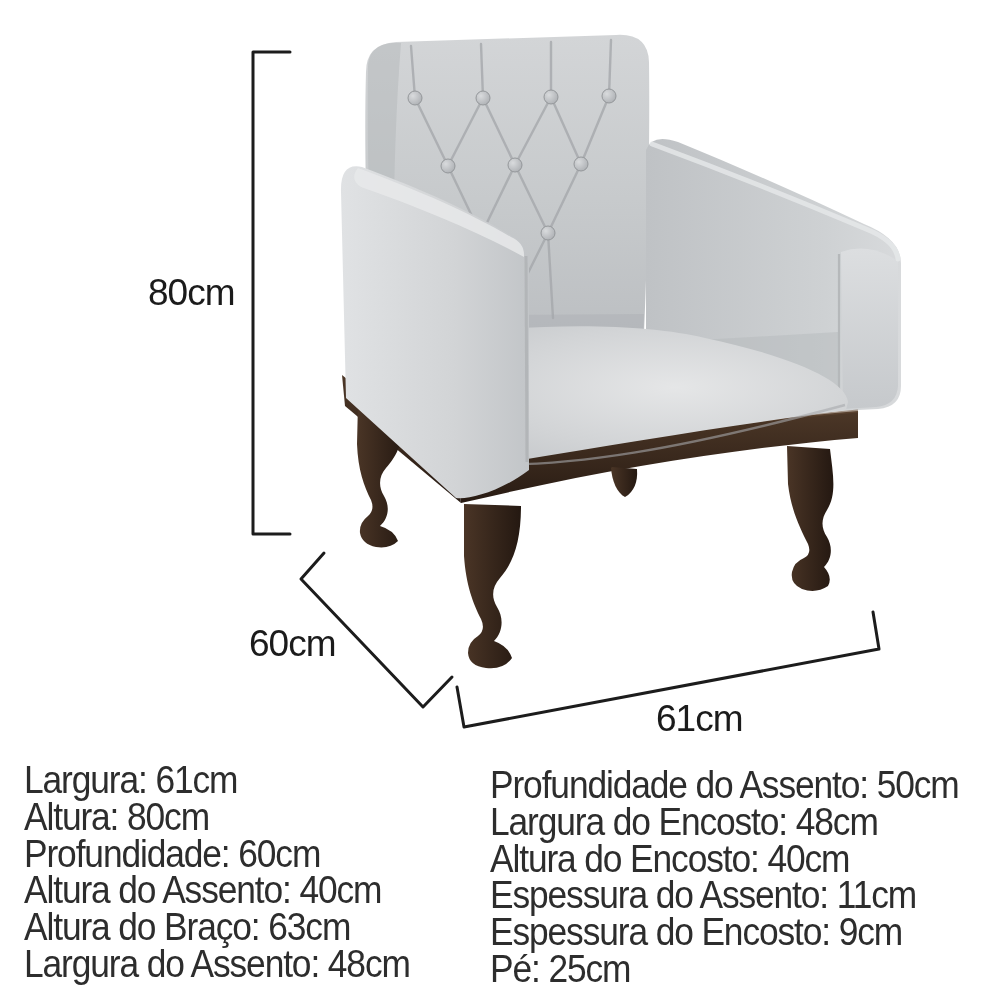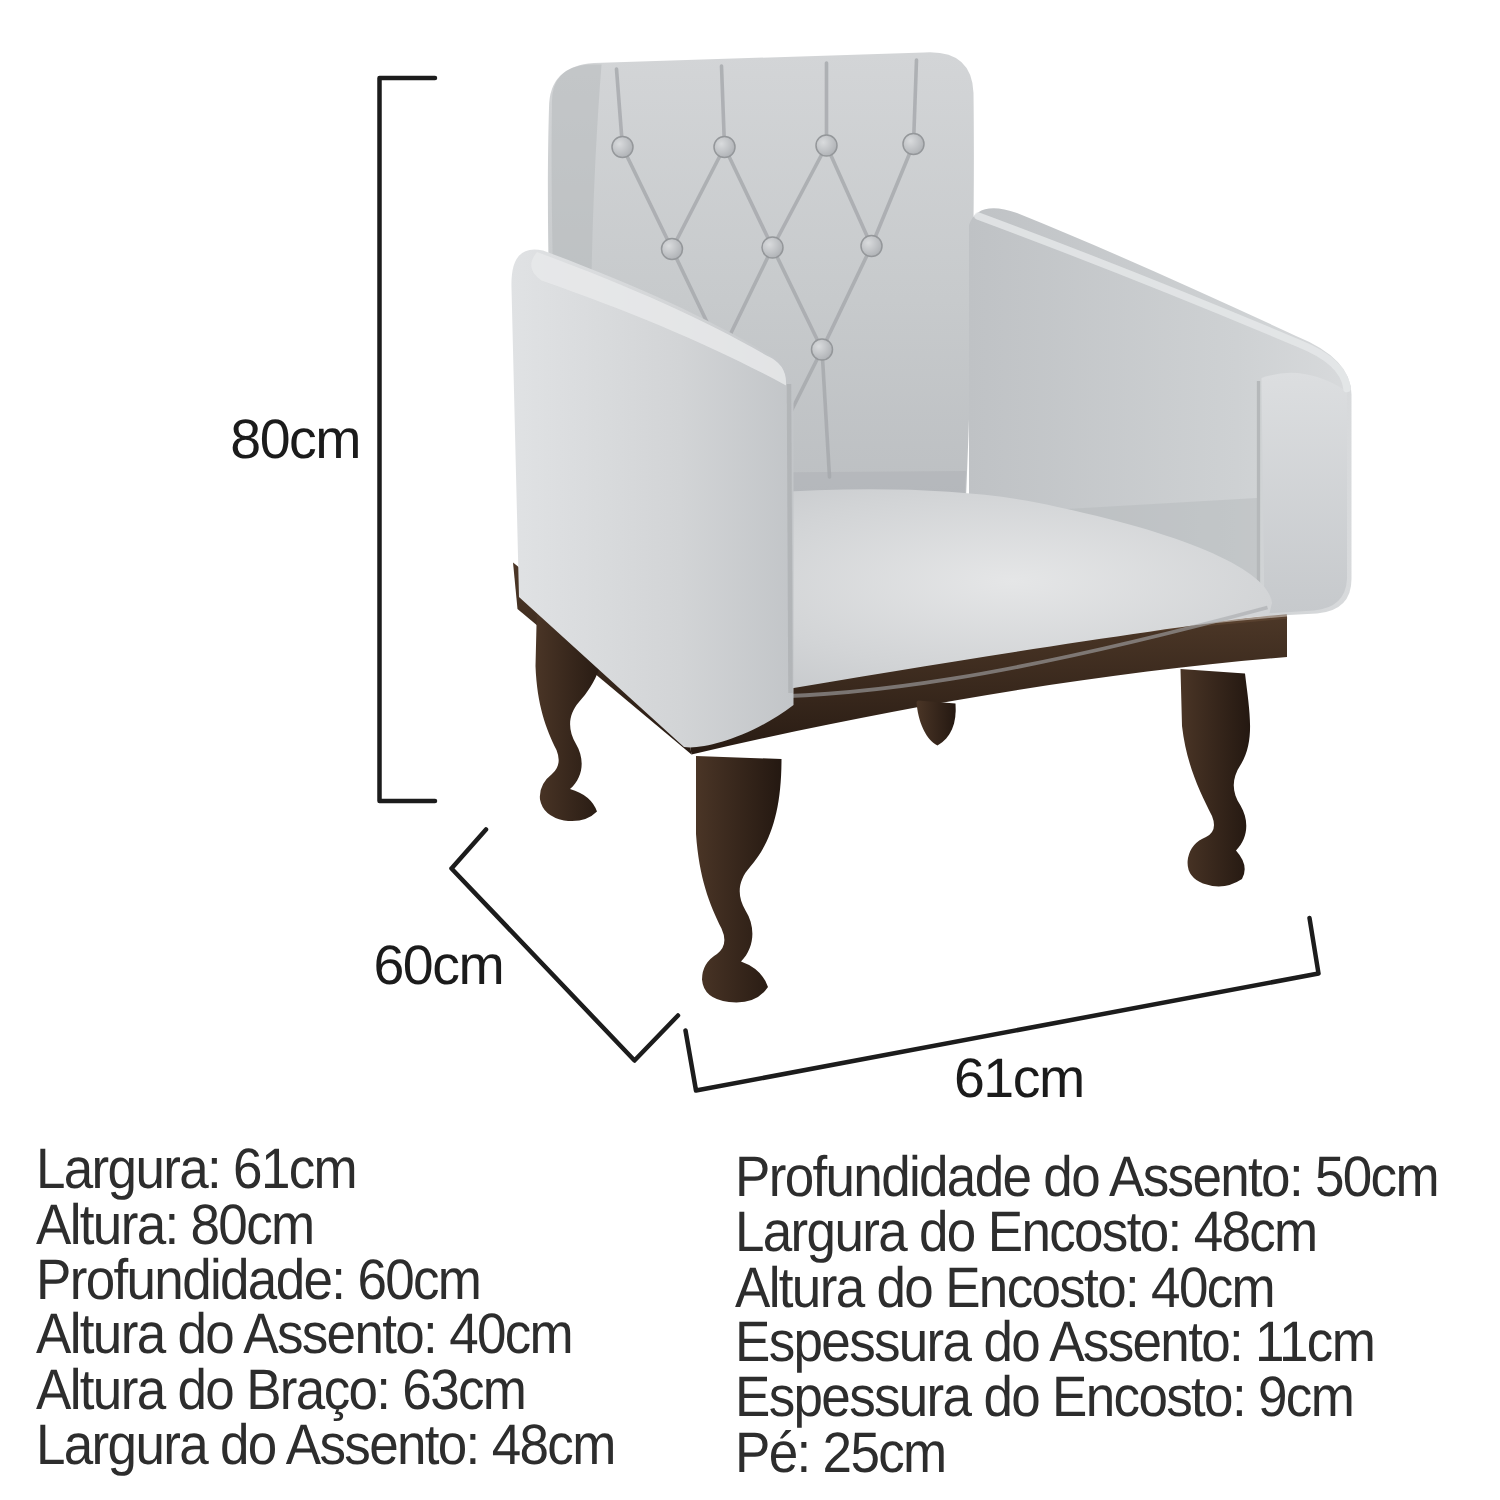--- a/index.html
+++ b/index.html
@@ -7,23 +7,23 @@
     width:1000px;height:1000px;position:relative;overflow:hidden;
     background:#ffffff;
     font-family:"Liberation Sans","DejaVu Sans",sans-serif;
   }
   .stage{position:absolute;inset:0;}
   svg.diagram{position:absolute;left:0;top:0;}
   .dim-label{
     position:absolute;color:#1b1b1b;font-size:37px;font-weight:400;
     letter-spacing:-1px;white-space:nowrap;line-height:1;
   }
-  #dim-80{left:148px;top:274px;width:92px;text-align:right;}
+  #dim-80{left:148px;top:274px;width:92px;text-align:left;}
   #dim-60{left:249px;top:625px;}
-  #dim-61{left:636px;top:700px;}
+  #dim-61{left:656px;top:700px;}
   .specs{
     position:absolute;color:#2d2d2d;font-size:38px;letter-spacing:-1.2px;
     line-height:36.8px;white-space:nowrap;
     transform:scaleX(.93);transform-origin:left top;
   }
   #specs-left{left:24px;top:762px;}
   #specs-right{left:490px;top:767px;}
   .spec-line{height:36.8px;}
 </style>
 </head>

